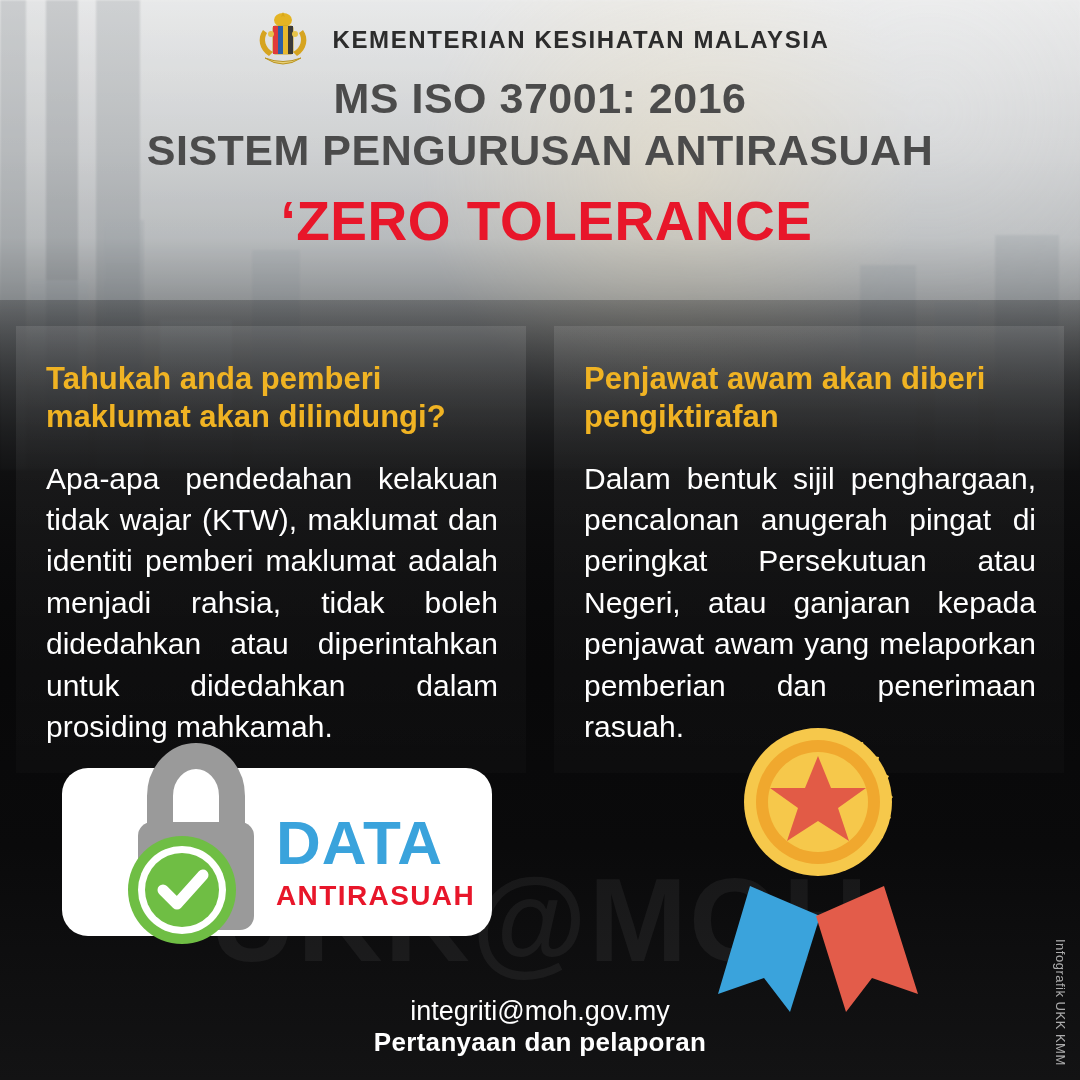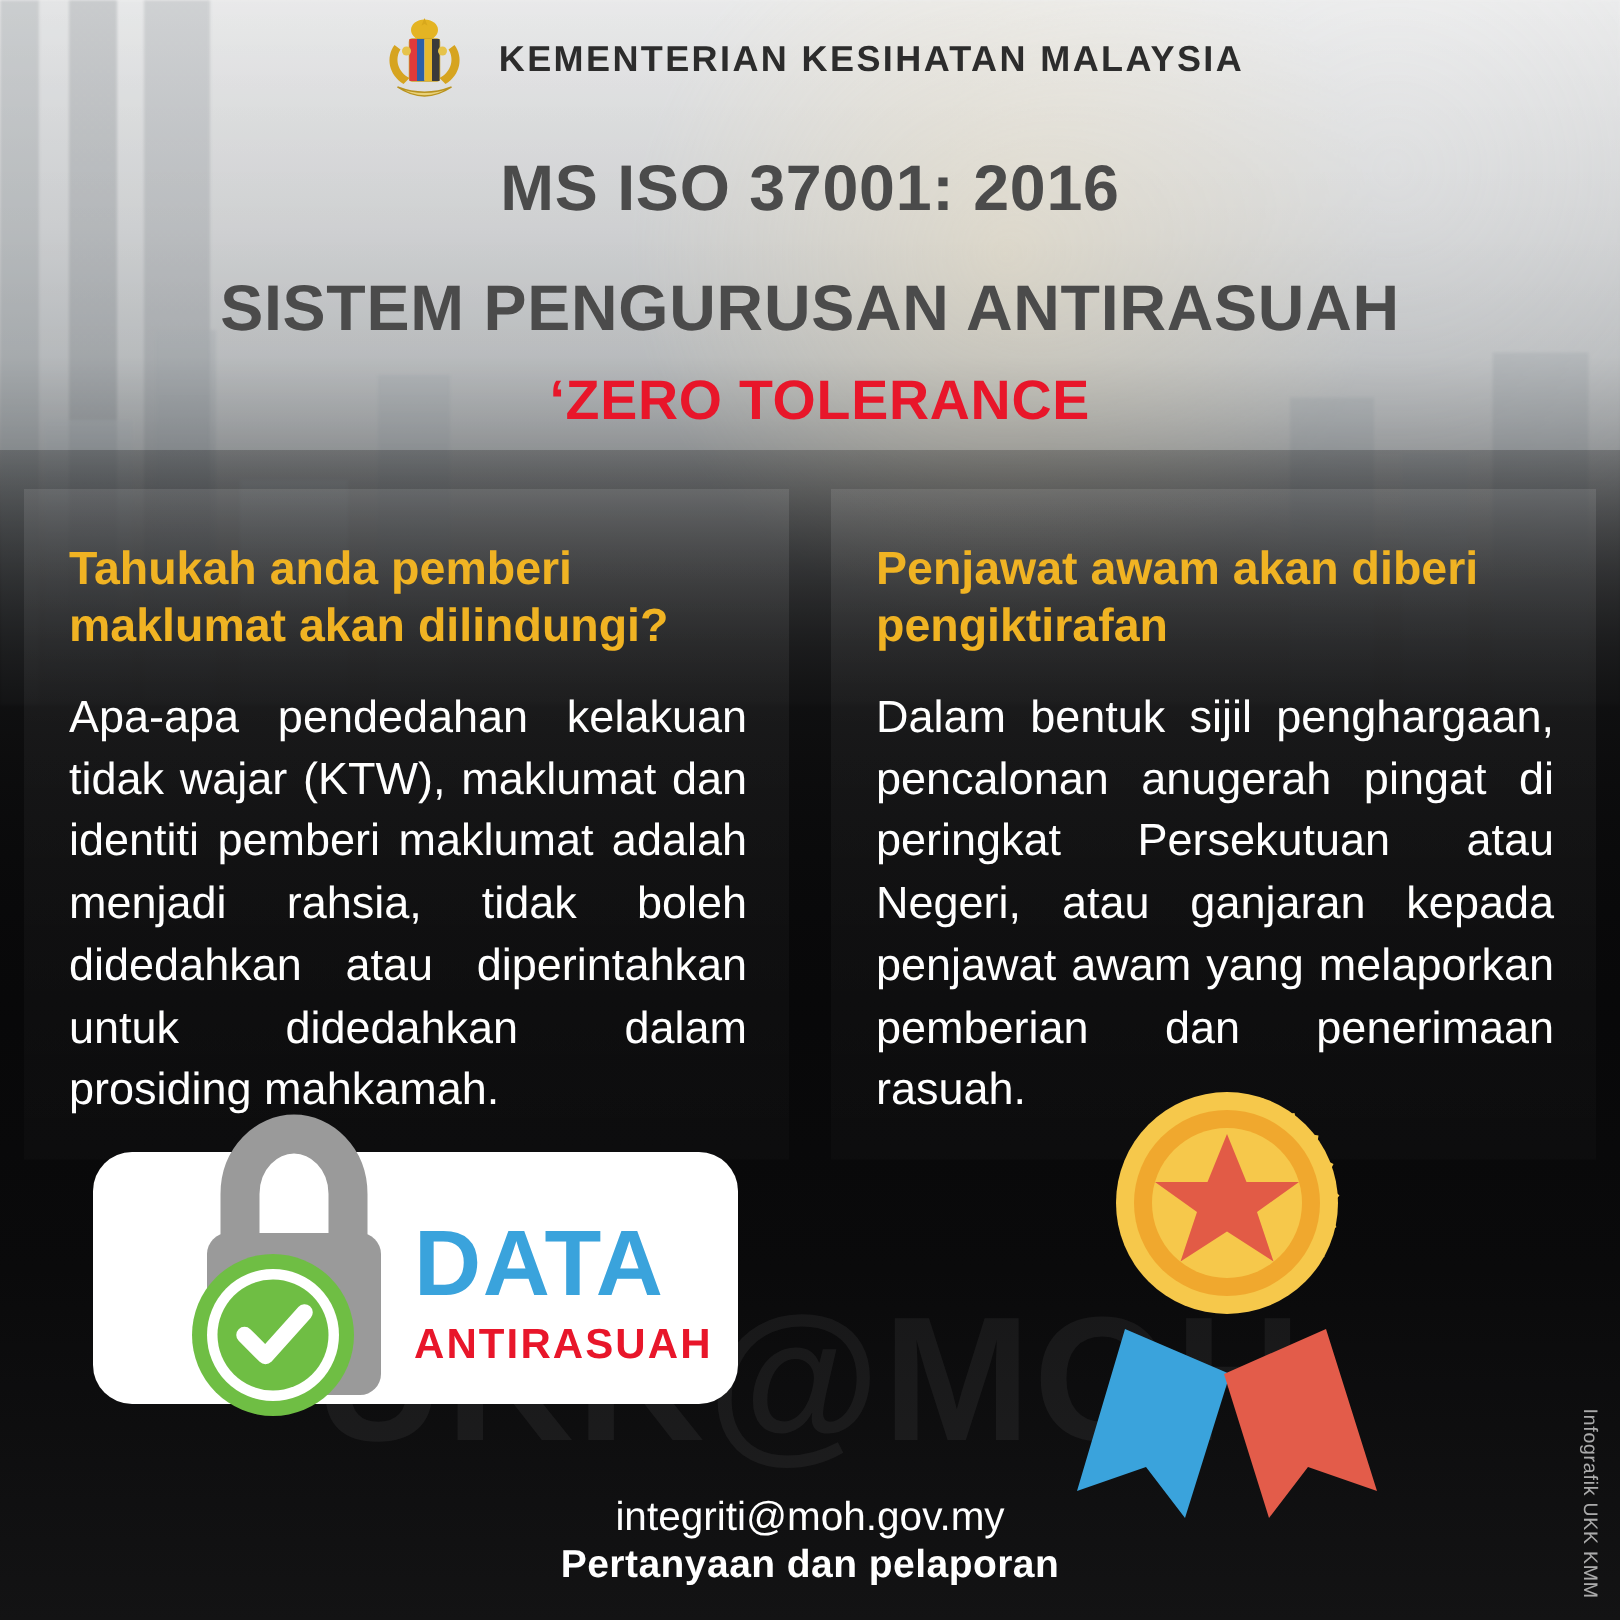--- a/index.html
+++ b/index.html
@@ -86,25 +86,24 @@
     text-align: center;
     z-index: 5;
   }
   .t-line1, .t-line2 {
     font-size: 43px;
     font-weight: 800;
     letter-spacing: 0.5px;
     color: #4b4b4b;
     line-height: 1.22;
     text-align: center;
-    margin-top: 28px;
   }
   .t-line1 { padding-left: 0; }
   .t-red1, .t-red2 {
-    font-size: 37px;
+    font-size: 55px;
     font-weight: 800;
     color: #e8162a;
     line-height: 1.17;
     letter-spacing: 0.5px;
     margin-left: 13px;
   }
   .t-red1 { margin-top: 12px; }
 
   
   #panels {

